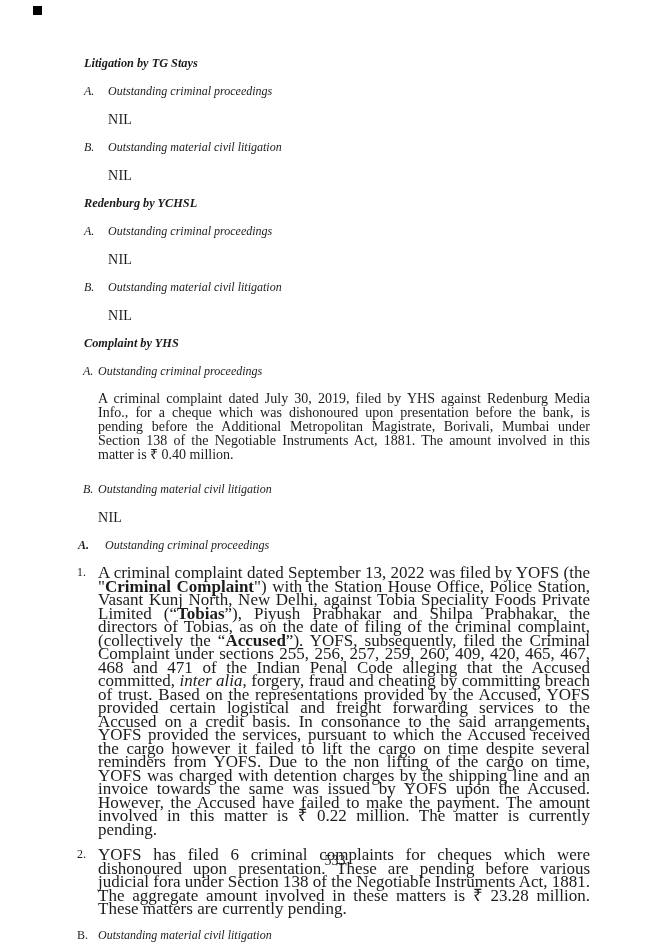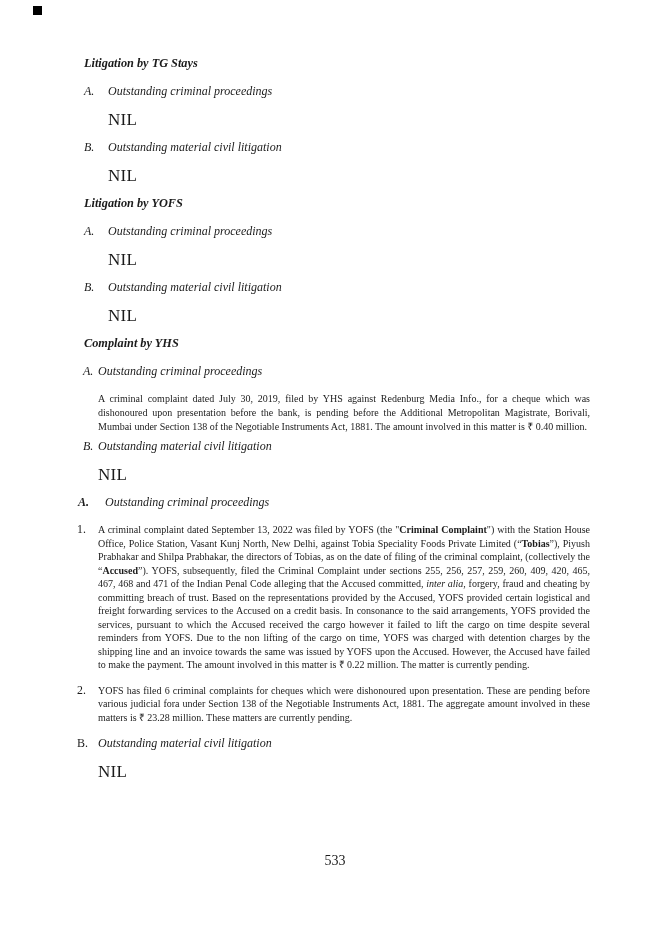--- a/index.html
+++ b/index.html
@@ -37,34 +37,34 @@
   
   .row.yofs-a { margin-left:78px; }
   .row.yofs-a .marker { flex:0 0 27px; font-weight:bold; font-style:italic; }
   .row.yofs-a .label { font-style:italic; }
 
   
   .row.yofs-b { margin-left:77px; }
   .row.yofs-b .marker { flex:0 0 21px; font-style:normal; }
   .row.yofs-b .label { font-style:italic; }
 
-  .nil { margin-left:108px; margin-bottom:13px; font-size:17px; line-height:15px; letter-spacing:0.3px; }
+  .nil { margin-left:108px; margin-bottom:13px; font-size:14px; line-height:15px; letter-spacing:0.3px; }
   .nil.deep { margin-left:98px; }
 
   .body-para {
-    margin-left:98px; margin-bottom:5px;
+    margin-left:98px; margin-bottom:20px;
     width:492px; text-align:justify;
-    font-size:10px; line-height:14px;
+    font-size:14px; line-height:14px;
   }
 
   .numbered { display:flex; margin-left:77px; margin-bottom:12px; }
   .numbered .num { flex:0 0 21px; font-size:11.8px; line-height:13.5px; }
   .numbered .num-text {
     width:492px; text-align:justify;
-    font-size:10px; line-height:13.5px;
+    font-size:17px; line-height:13.5px;
   }
 
   .page-number {
     position:absolute; left:0; right:0; top:854px;
     text-align:center; font-size:14px; line-height:13px;
   }
 </style>
 </head>
 <body>
 
@@ -78,21 +78,21 @@
       <span class="marker">A.</span>
       <span class="label">Outstanding criminal proceedings</span>
     </div>
     <div class="nil">NIL</div>
     <div class="row tabbed">
       <span class="marker">B.</span>
       <span class="label">Outstanding material civil litigation</span>
     </div>
     <div class="nil">NIL</div>
 
-    <h3 class="sec-heading">Litigation by YOFS</h3>
+    <h3 class="sec-heading">Redenburg by YCHSL</h3>
     <div class="row tabbed">
       <span class="marker">A.</span>
       <span class="label">Outstanding criminal proceedings</span>
     </div>
     <div class="nil">NIL</div>
     <div class="row tabbed">
       <span class="marker">B.</span>
       <span class="label">Outstanding material civil litigation</span>
     </div>
     <div class="nil">NIL</div>

